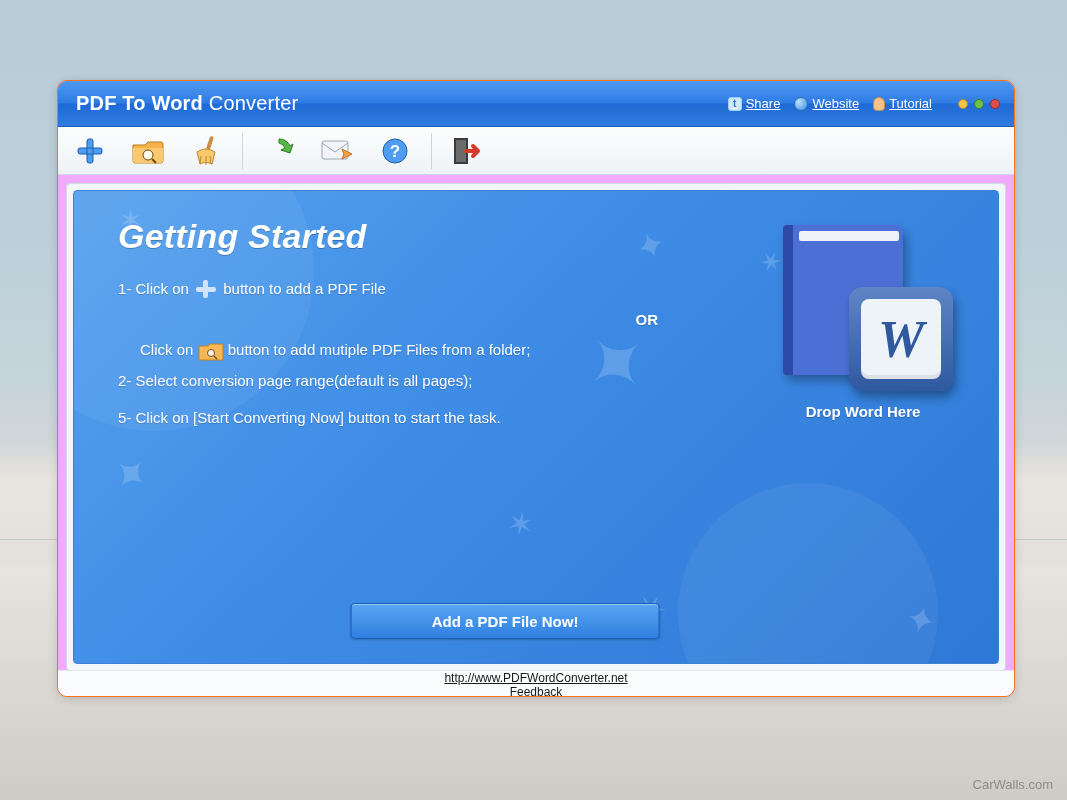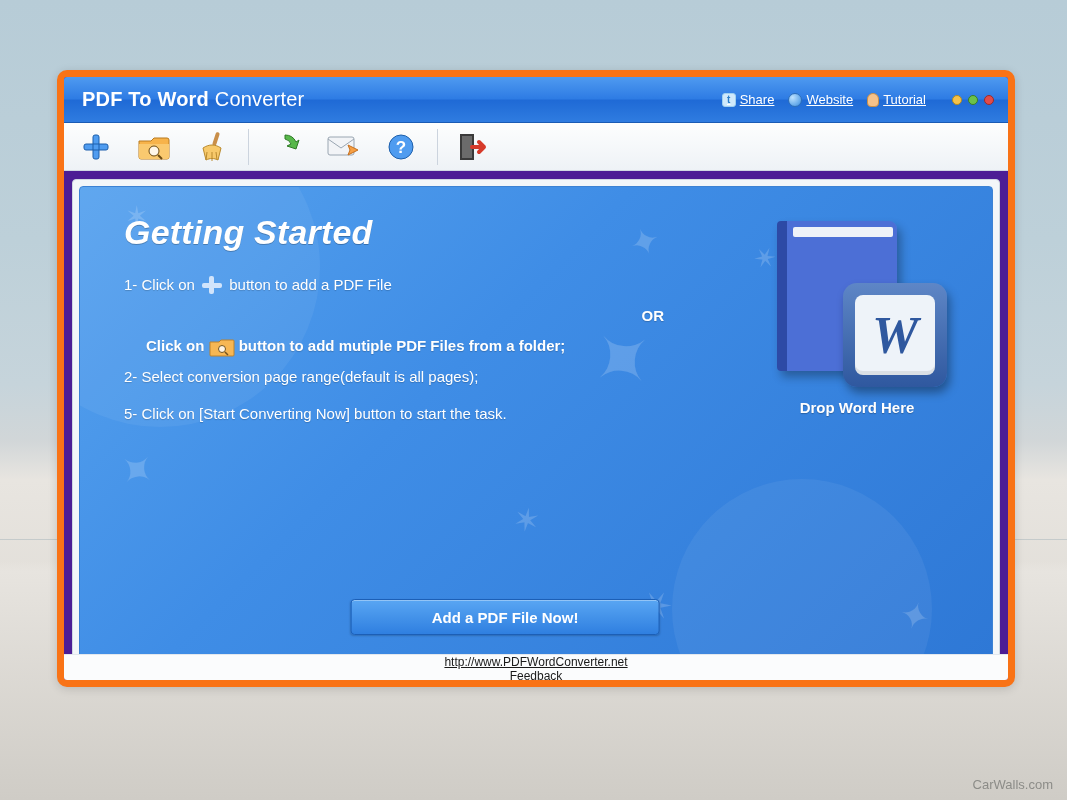--- a/index.html
+++ b/index.html
@@ -13,23 +13,23 @@
   .desert {
     position: absolute; left: 0; right: 0; bottom: 0; height: 260px;
     background: linear-gradient(to bottom, rgba(0,0,0,0) 0%, rgba(0,0,0,0) 8%, #e7e4df 12%, #cfccc6 100%);
   }
   .horizon-line { position:absolute; left:0; right:0; bottom:260px; height:1px; background:#a6b3ba; opacity:.5;}
   .watermark {
     position: absolute; right: 14px; bottom: 8px; font-size: 13px; color: #8c8c88;
   }
 
   .app {
-    position: absolute; left: 57px; top: 70px; width: 958px; height: 617px;
-    background: #4c1d95;
-    border: 7px solid #f97316;
+    position: absolute; left: 57px; top: 80px; width: 958px; height: 617px;
+    background: #f0abfc;
+    border: 1px solid #f97316;
     border-radius: 10px;
     box-shadow: 0 2px 10px rgba(0,0,0,.15);
     overflow: hidden;
   }
 
   
   .titlebar {
     height: 46px; display: flex; align-items: center;
     padding: 0 14px 0 18px;
     background: linear-gradient(to bottom, #4f9af0 0%, #2e7ce4 48%, #1f6ad6 52%, #2f7ce0 100%);
@@ -248,21 +248,21 @@
           <span>1- Click on </span>
           <span class="inline-ico">
             <svg width="24" height="22" viewBox="0 0 24 22">
                 <rect x="9" y="2" width="5" height="18" rx="2" fill="#cfe3fb"></rect>
                 <rect x="2" y="9" width="20" height="5" rx="2" fill="#cfe3fb"></rect>
               </svg>
           </span>
           <span> button to add a PDF File</span>
         </p>
         <p class="or-lbl">OR</p>
-        <p style="margin-left:22px;font-weight:bold;">
+        <p style="margin-left:22px;">
           <span>Click on </span>
           <span class="inline-ico">
             <svg width="26" height="20" viewBox="0 0 26 20">
                 <path d="M1 5h9l2-2h12a1 1 0 0 1 1 1v14a1 1 0 0 1-1 1H2a1 1 0 0 1-1-1z" fill="#f7b34a" stroke="#b97a1e"></path>
                 <circle cx="13" cy="12" r="3.5" fill="#fff" opacity=".85"></circle>
                 <circle cx="13" cy="12" r="3.5" fill="none" stroke="#6b4a12"></circle>
                 <line x1="16" y1="15" x2="19" y2="18" stroke="#6b4a12" stroke-width="1.5"></line>
               </svg>
           </span>
           <span> button to add mutiple PDF Files from a folder;</span>

